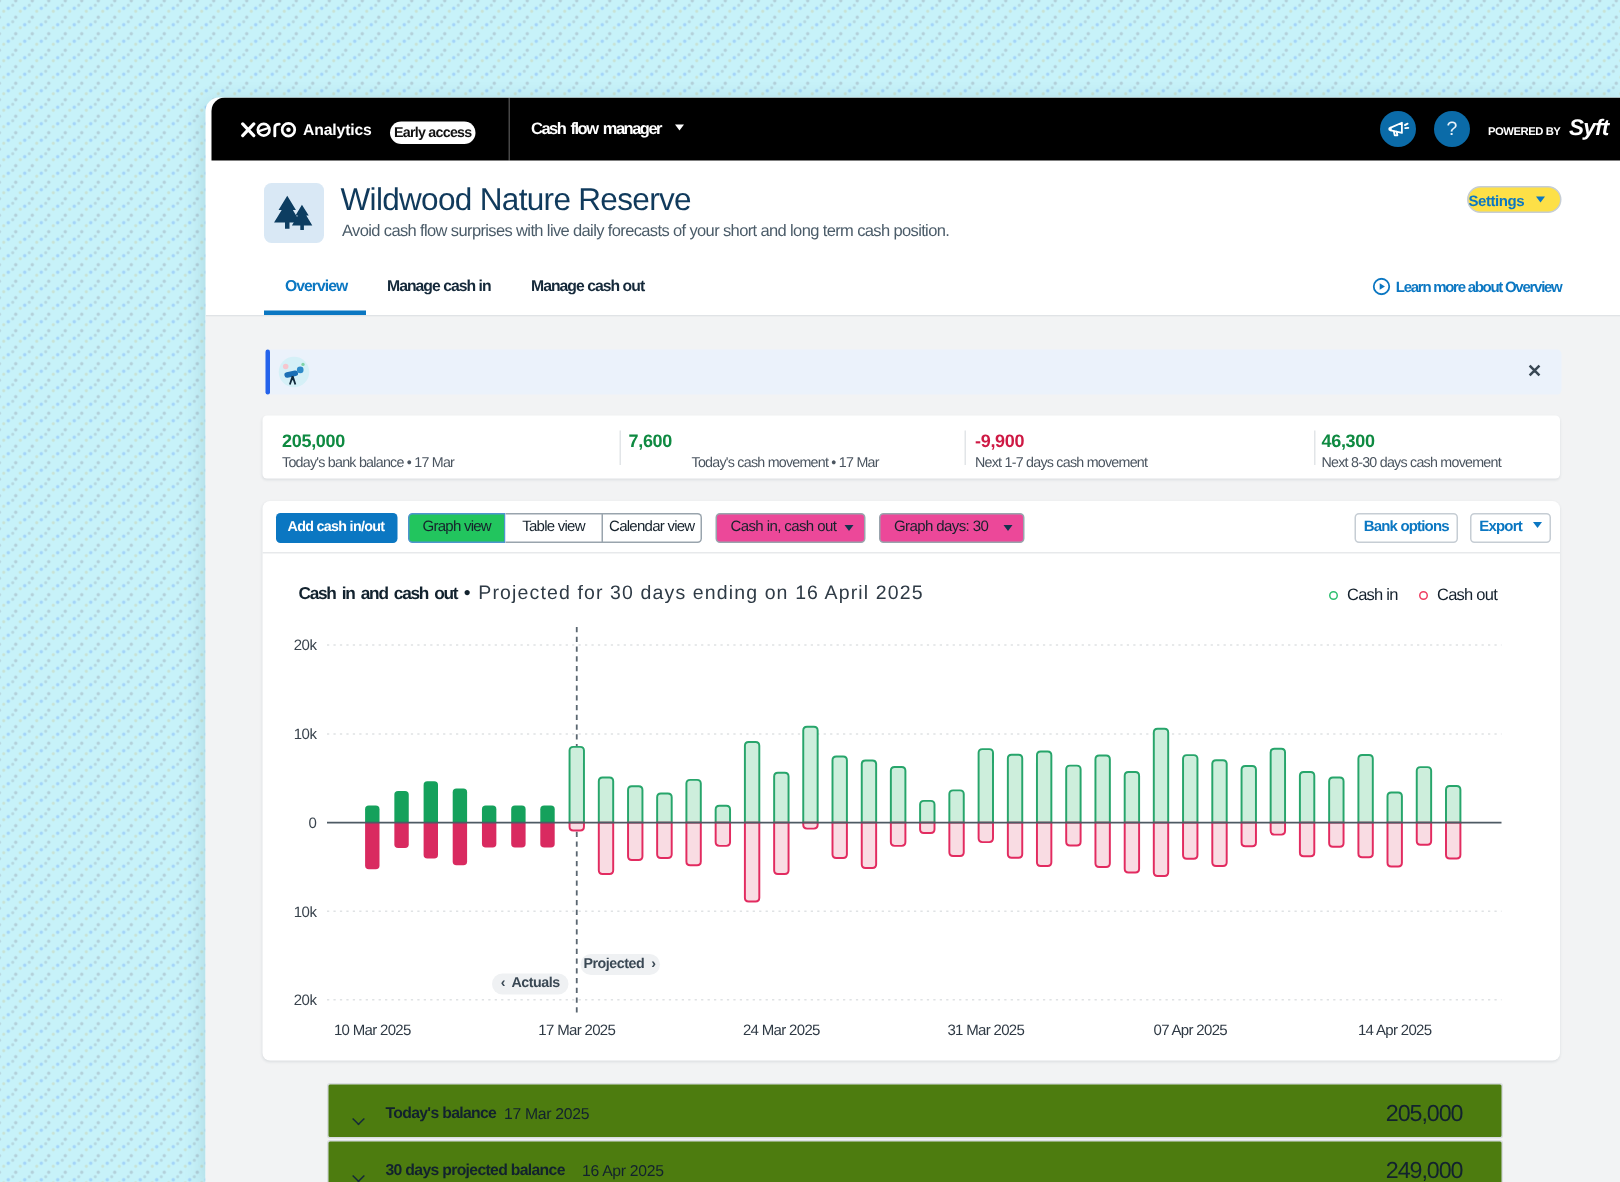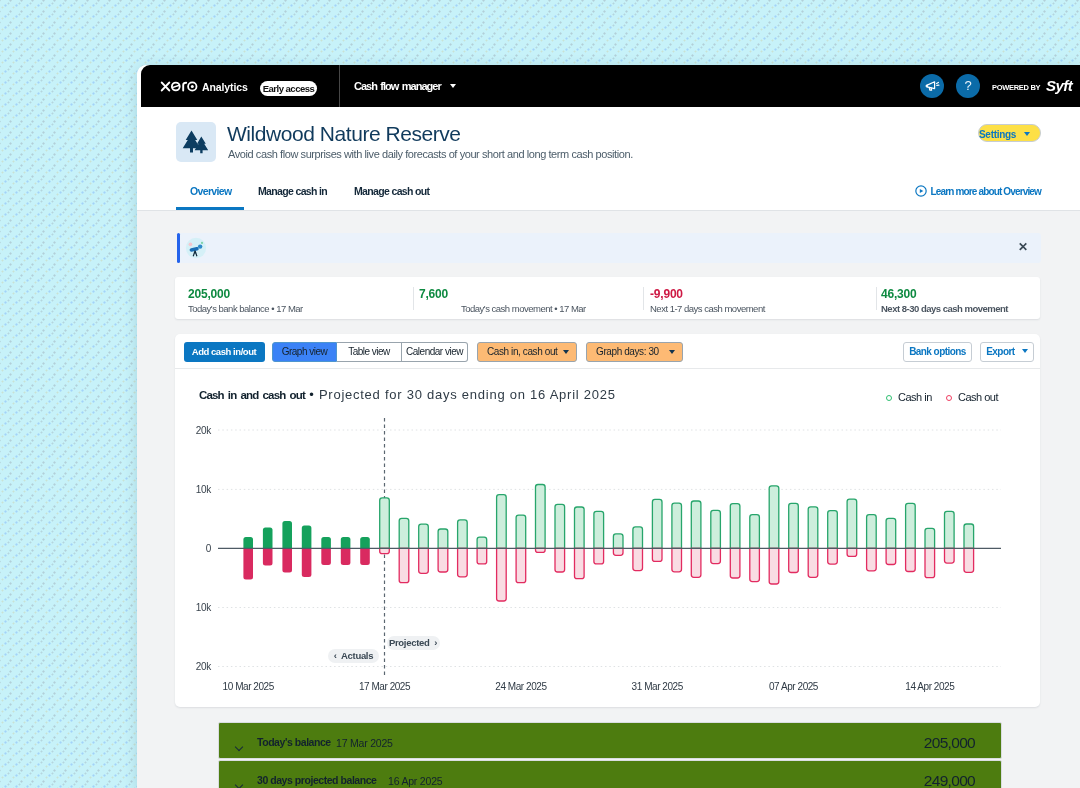--- a/index.html
+++ b/index.html
@@ -46,22 +46,22 @@
 .stat-num { position:absolute; top:9.5px; font-size:12px; font-weight:bold; letter-spacing:-0.2px; }
 .stat-lab { position:absolute; top:26px; font-size:9.5px; letter-spacing:-0.5px; color:#4B5560; }
 .stat-div { position:absolute; top:10px; width:1px; height:23px; background:#E2E5E8; }
 .green { color:#0E8A41; }
 .red { color:#CE1944; }
 .card { position:absolute; left:38px; top:269px; width:865px; height:373px; background:#fff; border-radius:5px; box-shadow:0 1px 2px rgba(20,40,60,.10); }
 .btn-add { position:absolute; left:8.5px; top:7.5px; width:81px; height:20px; background:#0B77C2; border-radius:3px;
   color:#fff; font-size:9.5px; font-weight:bold; letter-spacing:-0.45px; text-align:center; line-height:20px; }
 .seg { position:absolute; top:7.5px; height:20px; border:1px solid #99A4AD; background:#fff; color:#16222C;
   font-size:10px; letter-spacing:-0.5px; text-align:center; line-height:18px; }
-.seg.active { background:#3b82f6; border-color:#4E95CE; }
-.dd { position:absolute; top:7.5px; height:20px; border:1px solid #99A4AD; background:#fdba74; border-radius:3px;
+.seg.active { background:#22c55e; border-color:#4E95CE; }
+.dd { position:absolute; top:7.5px; height:20px; border:1px solid #99A4AD; background:#ec4899; border-radius:3px;
   color:#16222C; font-size:10px; letter-spacing:-0.4px; line-height:18px; padding-left:9px; }
 .caret { display:inline-block; width:0; height:0; border-left:3.8px solid transparent; border-right:3.8px solid transparent;
   border-top:4.6px solid #13344E; vertical-align:middle; }
 .bcaret { display:inline-block; width:0; height:0; border-left:3.8px solid transparent; border-right:3.8px solid transparent;
   border-top:4.6px solid #0B77C2; vertical-align:middle; margin-left:5px; margin-top:-2px; }
 .wcaret { display:inline-block; width:0; height:0; border-left:3.5px solid transparent; border-right:3.5px solid transparent;
   border-top:4px solid #fff; vertical-align:middle; margin-left:6px; margin-top:-2px; }
 .btn-white { position:absolute; top:7.5px; height:20px; border:1px solid #C6CDD4; background:#fff; border-radius:3px;
   color:#0B77C2; font-size:10px; font-weight:bold; letter-spacing:-0.55px; text-align:center; line-height:18px; }
 .tooldiv { position:absolute; left:0; top:34px; width:865px; height:1px; background:#E7E9EB; }
@@ -150,21 +150,21 @@
     <div class="stat-num green" style="left:13px;">205,000</div>
     <div class="stat-lab" style="left:13px;">Today's bank balance • 17 Mar</div>
     <div class="stat-div" style="left:238px;"></div>
     <div class="stat-num green" style="left:244px;">7,600</div>
     <div class="stat-lab" style="left:244px;margin-left:42px;">Today's cash movement • 17 Mar</div>
     <div class="stat-div" style="left:468px;"></div>
     <div class="stat-num red" style="left:475px;">-9,900</div>
     <div class="stat-lab" style="left:475px;">Next 1-7 days cash movement</div>
     <div class="stat-div" style="left:701px;"></div>
     <div class="stat-num green" style="left:706px;">46,300</div>
-    <div class="stat-lab" style="left:706px;font-weight:bold;">Next 8-30 days cash movement</div>
+    <div class="stat-lab" style="left:706px;">Next 8-30 days cash movement</div>
   </div>
 
   <div class="card">
     <div class="btn-add">Add cash in/out</div>
     <div class="seg active" style="left:97px; width:65px; border-radius:3px 0 0 3px;">Graph view</div>
     <div class="seg" style="left:162px; width:65px; border-left:none;">Table view</div>
     <div class="seg" style="left:227px; width:66px; border-left:none; border-radius:0 3px 3px 0;">Calendar view</div>
     <div class="dd" style="left:302px; width:100px;">Cash in, cash out <span class="caret" style="float:right; margin-top:7px; margin-right:7px;"></span></div>
     <div class="dd" style="left:411px; width:97px;">Graph days: 30 <span class="caret" style="float:right; margin-top:7px; margin-right:7px;"></span></div>
     <div class="btn-white" style="left:728px; width:69px;">Bank options</div>

